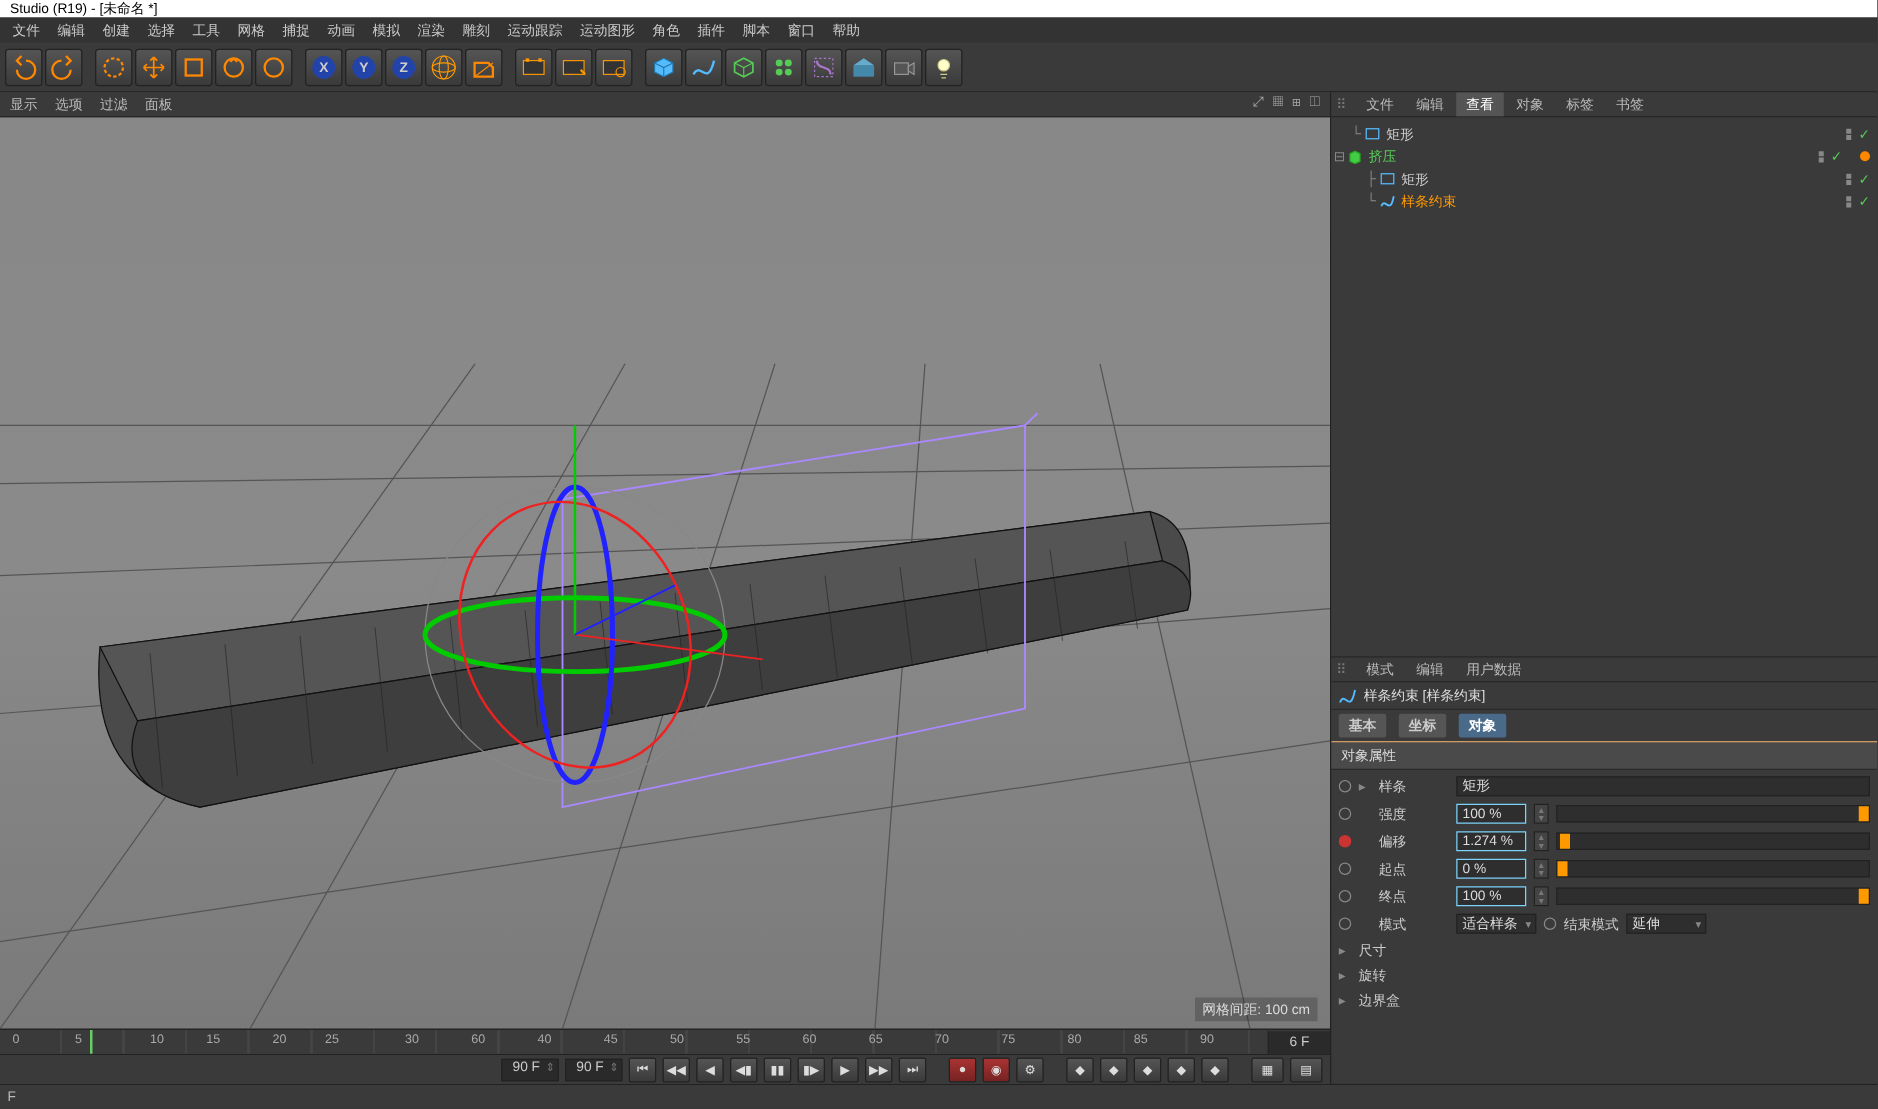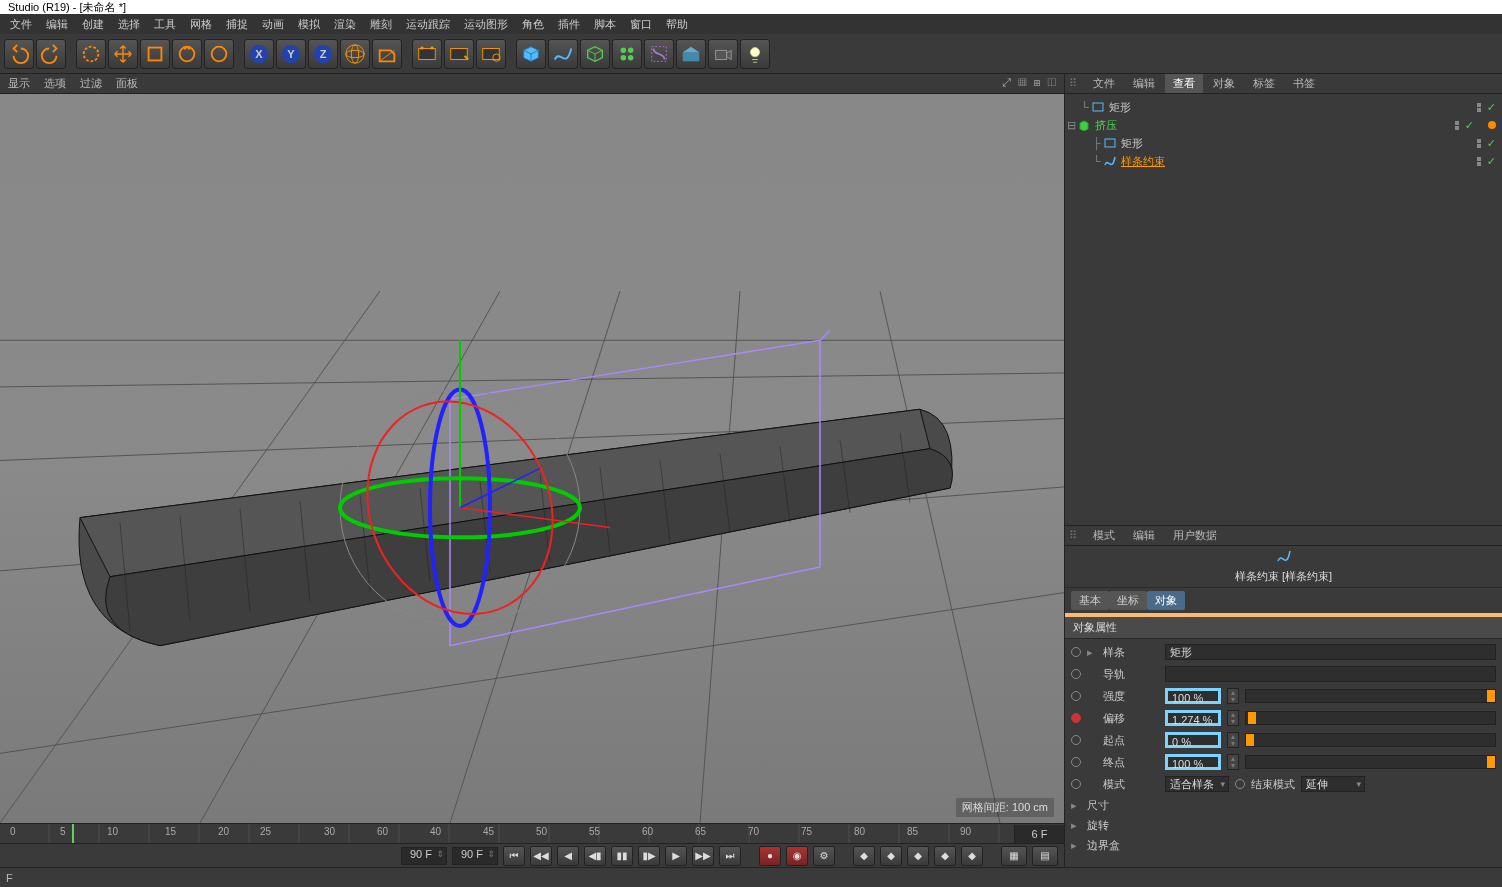--- a/index.html
+++ b/index.html
@@ -31,40 +31,40 @@
 .obj-panel { flex: 0 0 452px; display: flex; flex-direction: column; border-bottom: 1px solid #222; }
 .panel-tabs { display: flex; background: #3a3a3a; height: 20px; align-items: center; border-bottom: 1px solid #222; padding-left: 4px; gap: 2px; }
 .panel-tabs .ptab { padding: 2px 8px; color: #bbb; cursor: pointer; font-size: 11px; }
 .panel-tabs .ptab.active { background: #555; color: #fff; }
 .panel-tabs .grip { width: 14px; color: #777; }
 .obj-tree { flex: 1; background: #3a3a3a; padding: 4px 2px; overflow: auto; }
 .tree-row { display: flex; align-items: center; height: 18px; position: relative; }
 .tree-indent { display: inline-block; }
 .tree-icon { width: 14px; height: 14px; margin-right: 4px; display: inline-flex; align-items: center; justify-content: center; }
 .tree-label { color: #ccc; cursor: pointer; }
-.tree-label.sel { color: #f90; text-decoration: underline; }
+.tree-label.sel { color: #f90; }
 .tree-label.gen { color: #5c5; }
 .tree-right { position: absolute; right: 4px; display: flex; gap: 4px; align-items: center; }
 .vis-dots { width: 6px; display: inline-flex; flex-direction: column; gap: 1px; }
 .vis-dots i { width: 4px; height: 4px; background: #888; display: block; }
 .chk { color: #5c5; font-size: 11px; }
 .attr-panel { flex: 1; display: flex; flex-direction: column; overflow: hidden; }
-.attr-title { background: #3a3a3a; padding: 3px 6px; color: #ddd; display: flex; align-items: center; gap: 6px; border-bottom: 1px solid #2a2a2a; flex-direction: column; }
-.attr-tabs { display: flex; gap: 0; padding: 3px 6px; background: #3a3a3a; border-bottom: 4px solid #fdba74; }
+.attr-title { background: #3a3a3a; padding: 3px 6px; color: #ddd; display: flex; align-items: center; gap: 6px; border-bottom: 1px solid #2a2a2a; }
+.attr-tabs { display: flex; gap: 10px; padding: 3px 6px; background: #3a3a3a; border-bottom: 1px solid #fdba74; font-weight: bold; }
 .attr-tab { padding: 2px 8px; background: #555; color: #ccc; border-radius: 2px; cursor: pointer; font-size: 11px; }
 .attr-tab.active { background: #4a6a8a; color: #fff; }
 .attr-section-hdr { background: #4a4a4a; padding: 3px 8px; color: #ddd; border-bottom: 1px solid #2a2a2a; }
 .attr-body { flex: 1; overflow: auto; padding: 2px 0; }
 .attr-row { display: flex; align-items: center; height: 22px; padding: 0 6px; gap: 6px; }
 .attr-row .dot { width: 10px; height: 10px; border: 1px solid #888; border-radius: 50%; flex-shrink: 0; }
 .attr-row .dot.anim { background: #c33; border-color: #c33; }
 .attr-row .arrow { color: #888; width: 10px; flex-shrink: 0; }
 .attr-row .lbl { width: 56px; color: #ccc; flex-shrink: 0; }
 .attr-row .val { flex: 1; height: 16px; background: #2e2e2e; border: 1px solid #222; color: #ddd; padding: 0 4px; line-height: 14px; }
-.attr-row .valnum { width: 56px; height: 16px; background: #2e2e2e; border: 3px solid #7dd3fc; color: #ddd; padding: 0 4px; line-height: 14px; text-align: left; }
+.attr-row .valnum { width: 56px; height: 16px; background: #2e2e2e; border: 1px solid #7dd3fc; color: #ddd; padding: 0 4px; line-height: 14px; text-align: left; }
 .attr-row .spin { width: 12px; height: 16px; background: #444; border: 1px solid #222; color: #777; font-size: 8px; text-align: center; line-height: 7px; }
 .attr-row .slider { flex: 1; height: 14px; background: #2e2e2e; border: 1px solid #222; position: relative; }
 .attr-row .slider .thumb { position: absolute; top: 0; bottom: 0; width: 8px; background: #f90; }
 .attr-row .dd { background: #2e2e2e; border: 1px solid #222; color: #ddd; height: 16px; padding: 0 14px 0 4px; line-height: 14px; position: relative; min-width: 64px; }
 .attr-row .dd::after { content: "▾"; position: absolute; right: 3px; top: 0; color: #888; font-size: 9px; }
 .fold-row { display: flex; align-items: center; height: 20px; padding: 0 6px; gap: 6px; color: #ccc; cursor: pointer; }
 .fold-row .tri { color: #888; width: 10px; }
 .tiny-orange-dot { width: 8px; height: 8px; background: #f80; border-radius: 50%; display: inline-block; }
 </style>
 </head>
@@ -308,21 +308,21 @@
           <line x1="460" y1="420" x2="540" y2="380" stroke="#22f" stroke-width="1.5"></line>
         </g>
       </svg>
       <div class="grid-label">网格间距: 100 cm</div>
     </div>
 
     <div class="timeline">
       <div class="tl-ruler">
         <span class="tl-tick" style="left:10px">0</span>
         <span class="tl-tick" style="left:60px">5</span>
-        <span class="tl-tick" style="left:107px">10</span>
+        <span class="tl-tick" style="left:120px">10</span>
         <span class="tl-tick" style="left:165px">15</span>
         <span class="tl-tick" style="left:218px">20</span>
         <span class="tl-tick" style="left:260px">25</span>
         <span class="tl-tick" style="left:324px">30</span>
         <span class="tl-tick" style="left:377px">60</span>
         <span class="tl-tick" style="left:430px">40</span>
         <span class="tl-tick" style="left:483px">45</span>
         <span class="tl-tick" style="left:536px">50</span>
         <span class="tl-tick" style="left:589px">55</span>
         <span class="tl-tick" style="left:642px">60</span>
@@ -468,26 +468,20 @@
       <div class="attr-body">
         <div class="attr-row">
           <span class="dot"></span>
           <span class="arrow">▸</span>
           <span class="lbl">样条</span>
           <span class="val">矩形</span>
         </div>
         <div class="attr-row">
           <span class="dot"></span>
           <span class="arrow"></span>
-          <span class="lbl">导轨</span>
-          <span class="val"></span>
-        </div>
-        <div class="attr-row">
-          <span class="dot"></span>
-          <span class="arrow"></span>
           <span class="lbl">强度</span>
           <span class="valnum">100 %</span>
           <span class="spin">▴<br>▾</span>
           <span class="slider">
               <span class="thumb" style="right:0"></span>
             </span>
         </div>
         <div class="attr-row">
           <span class="dot anim"></span>
           <span class="arrow"></span>

